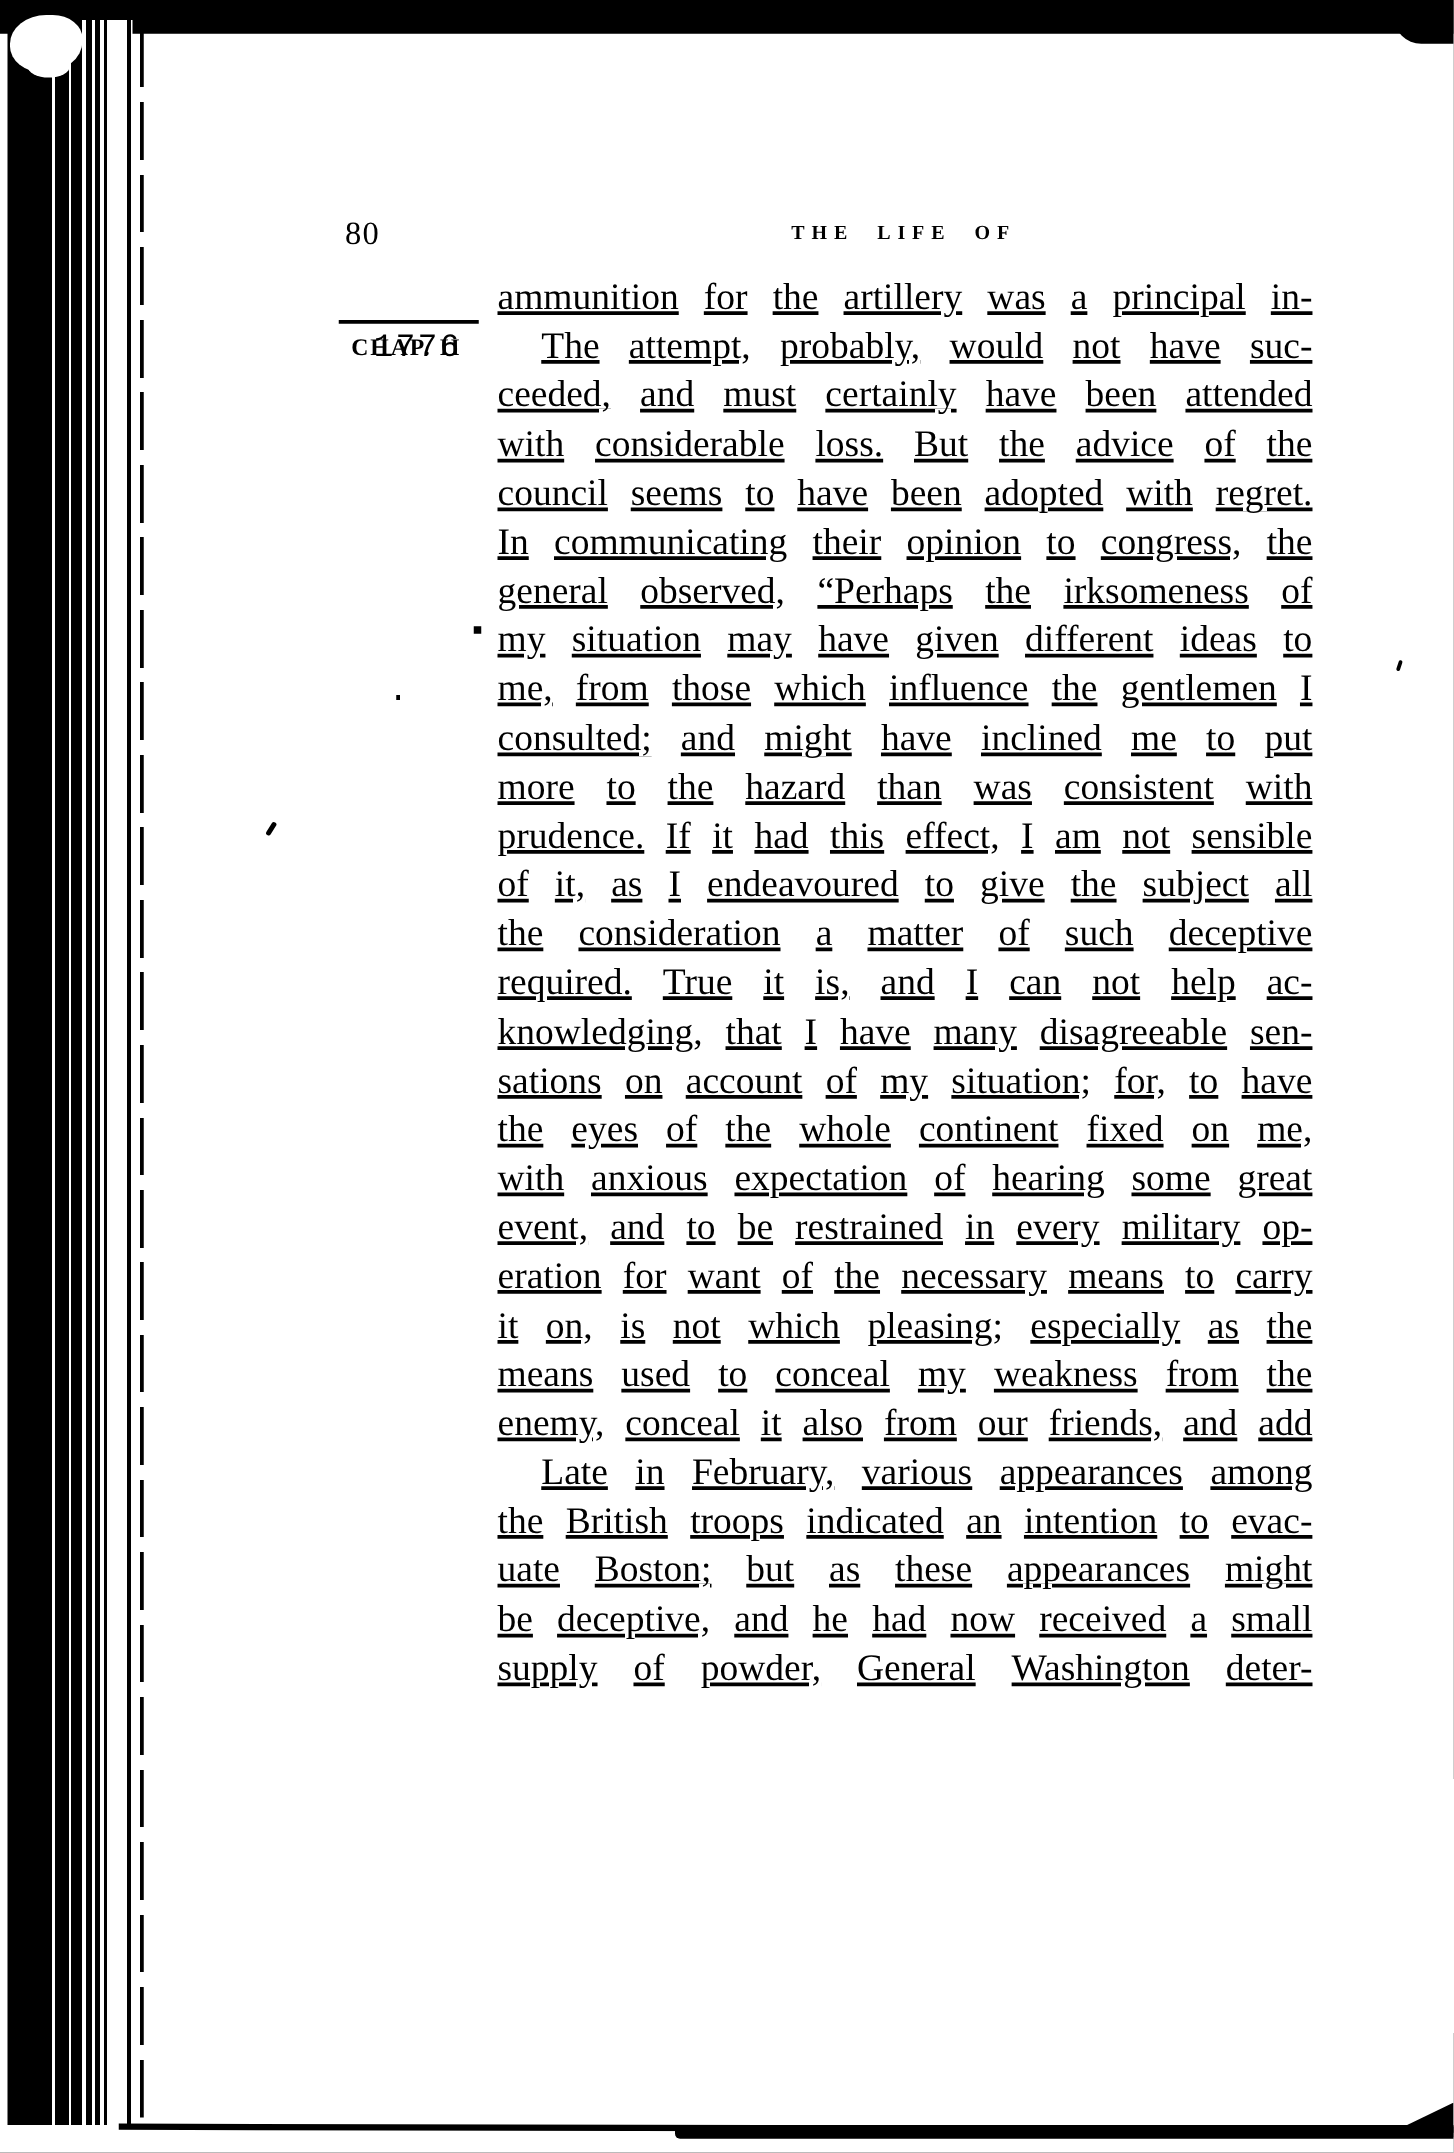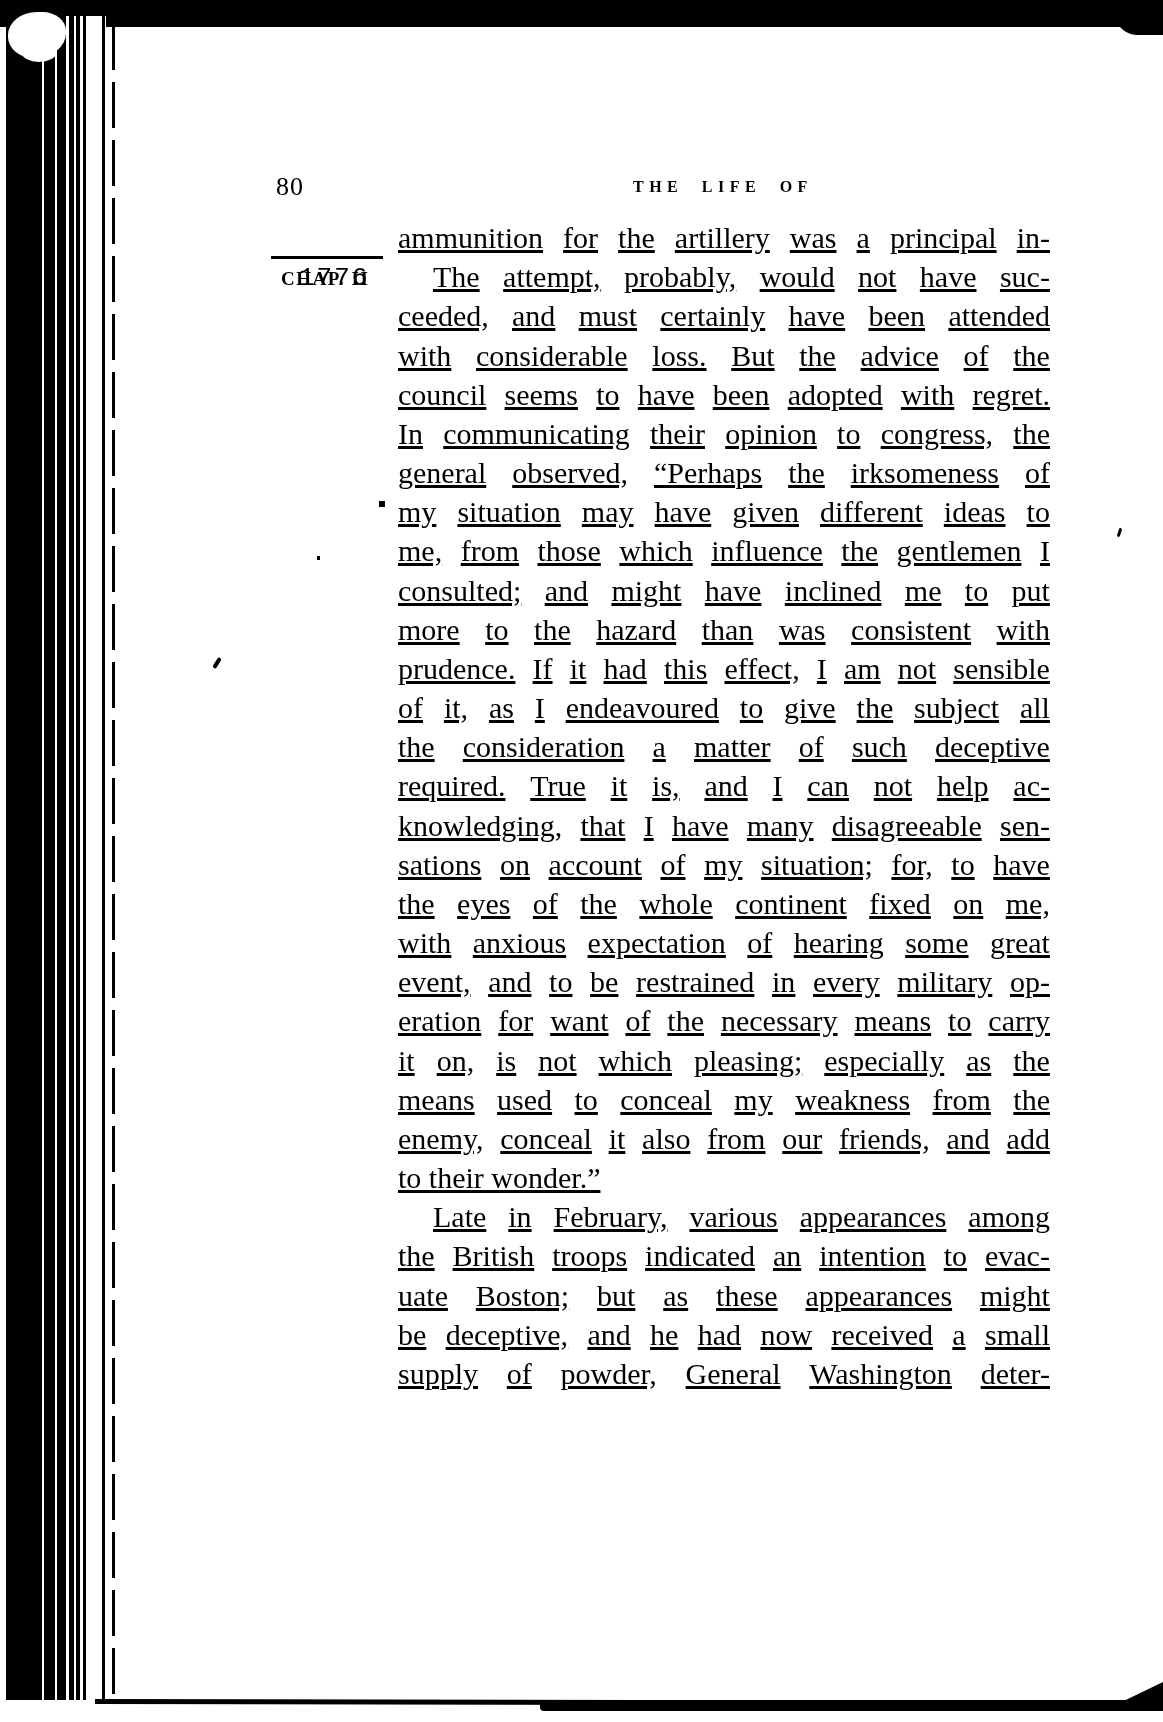--- a/index.html
+++ b/index.html
@@ -318,21 +318,20 @@
         <span>enemy,</span>
         <span>conceal</span>
         <span>it</span>
         <span>also</span>
         <span>from</span>
         <span>our</span>
         <span>friends,</span>
         <span>and</span>
         <span>add</span>
       </div>
-      <div class="line end">to their wonder.”</div>
       <div class="line indent">
         <span>Late</span>
         <span>in</span>
         <span>February,</span>
         <span>various</span>
         <span>appearances</span>
         <span>among</span>
       </div>
       <div class="line">
         <span>the</span>

